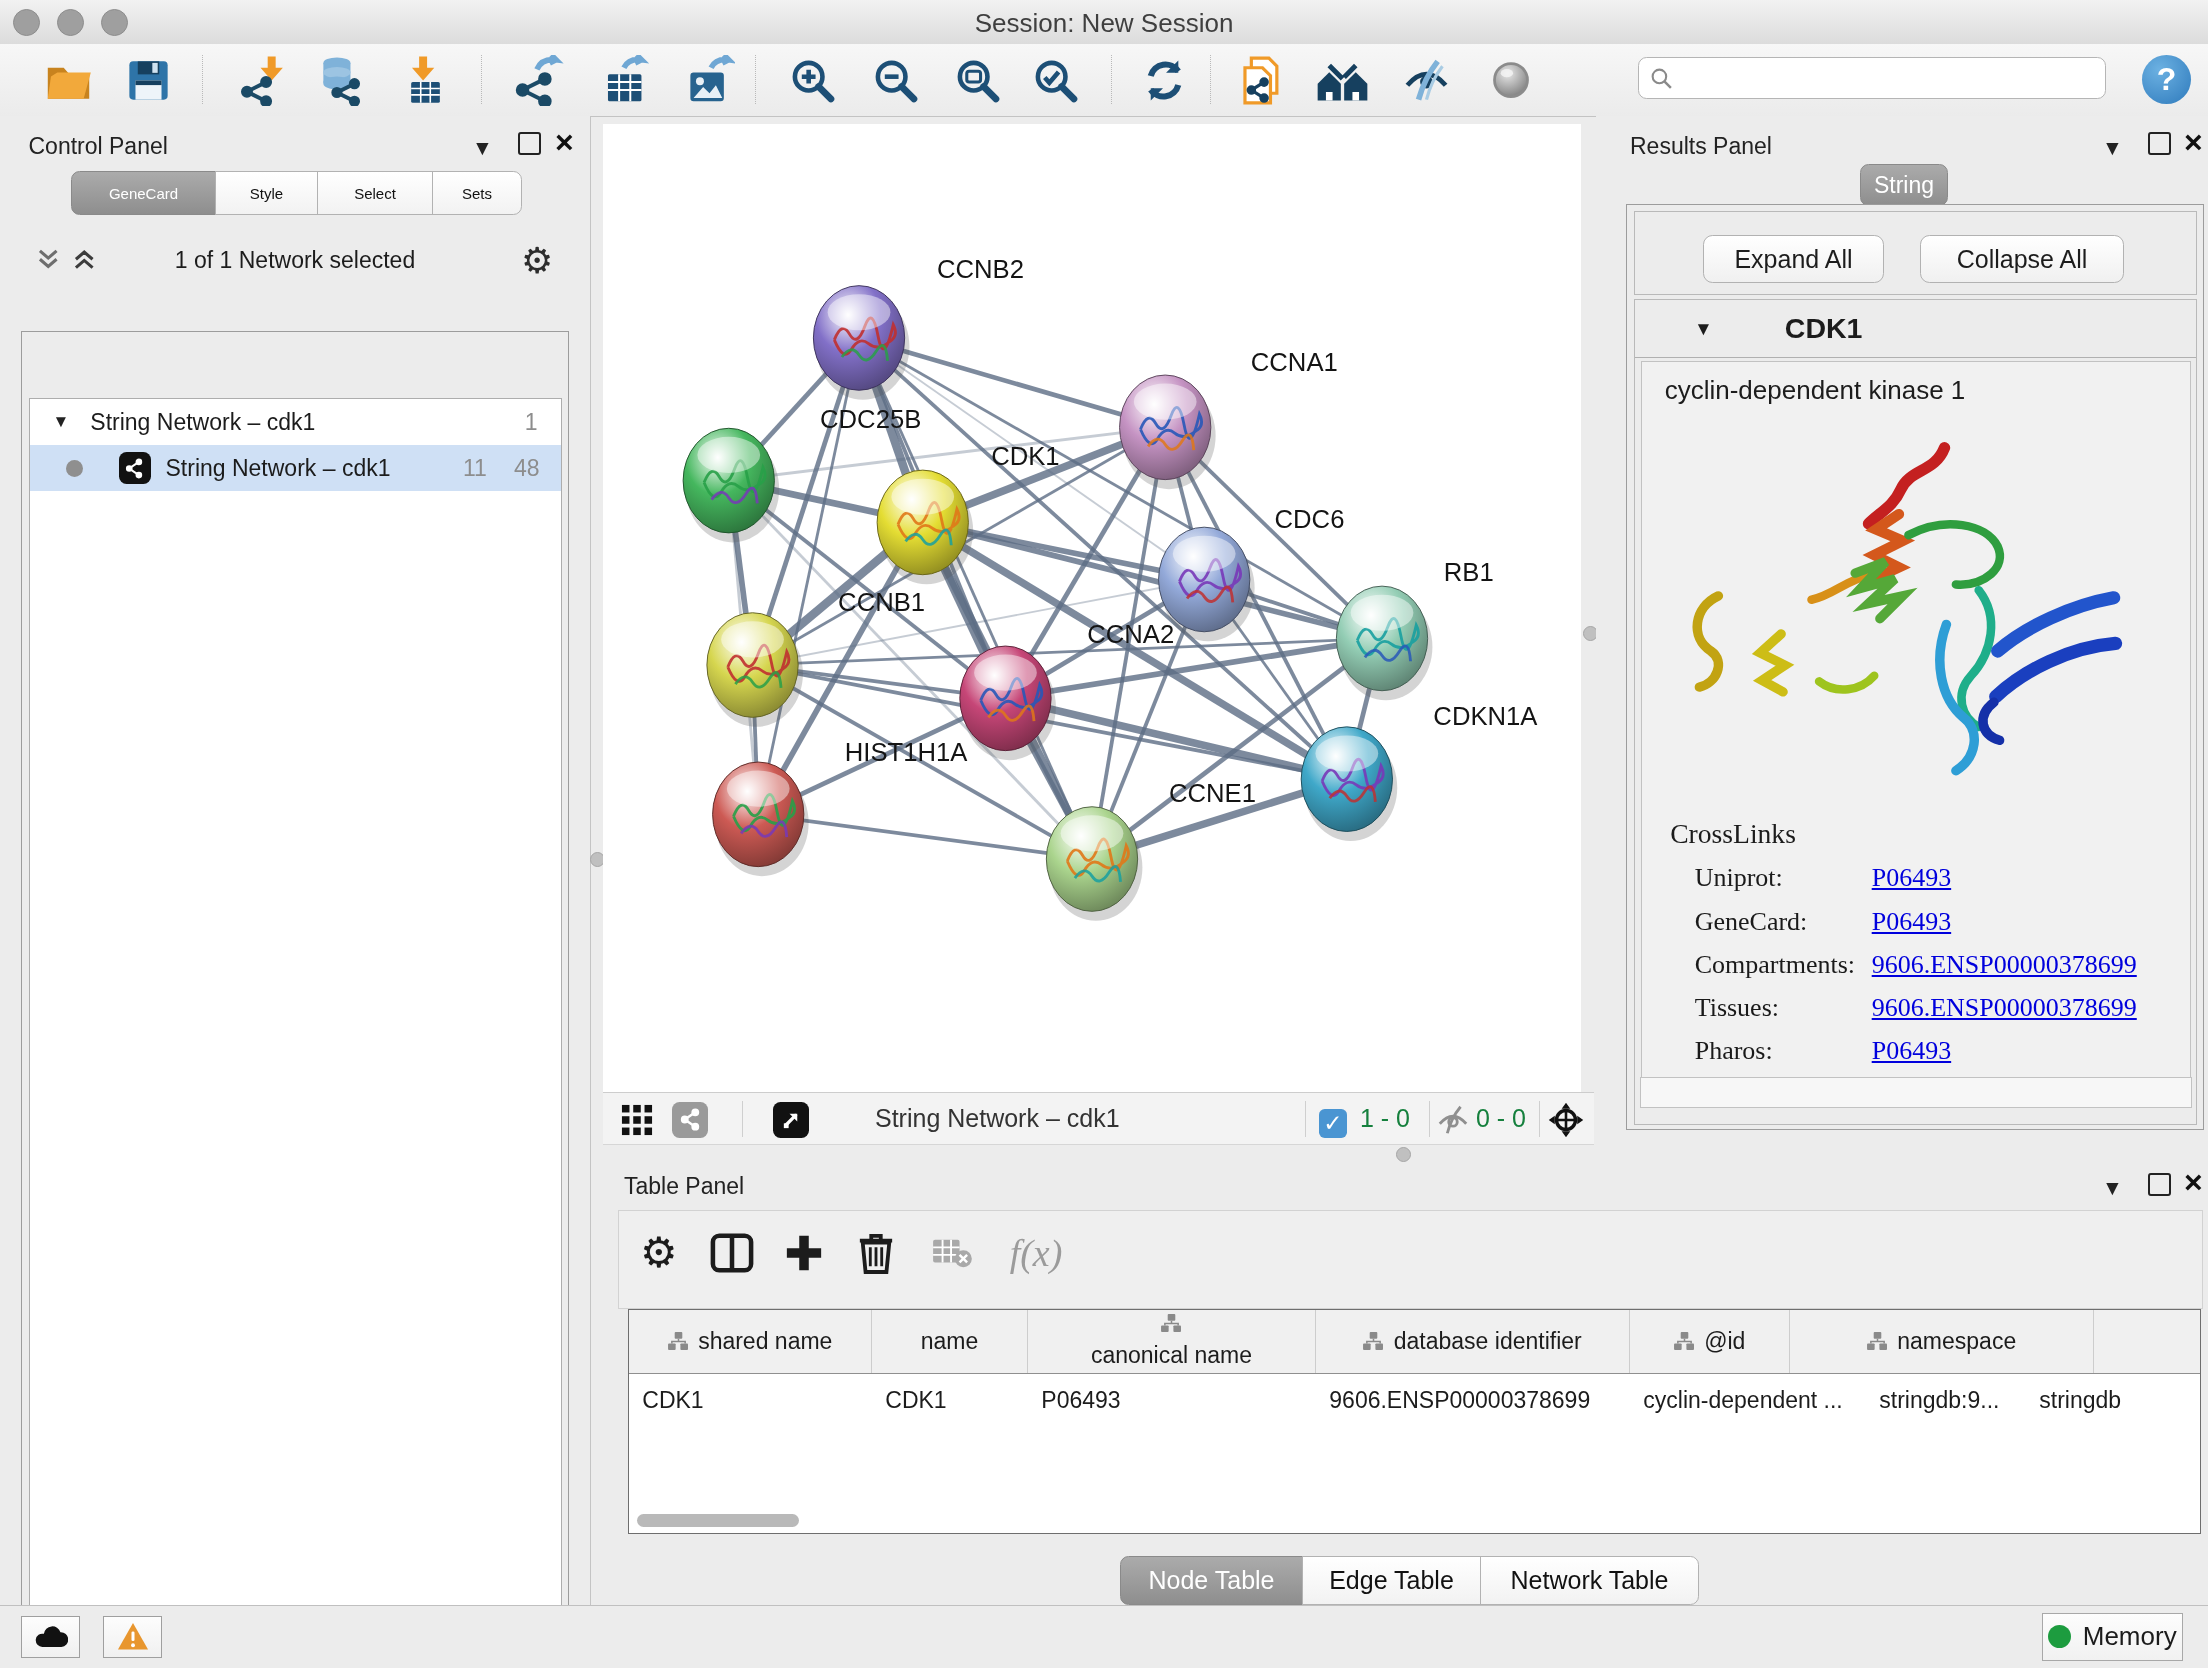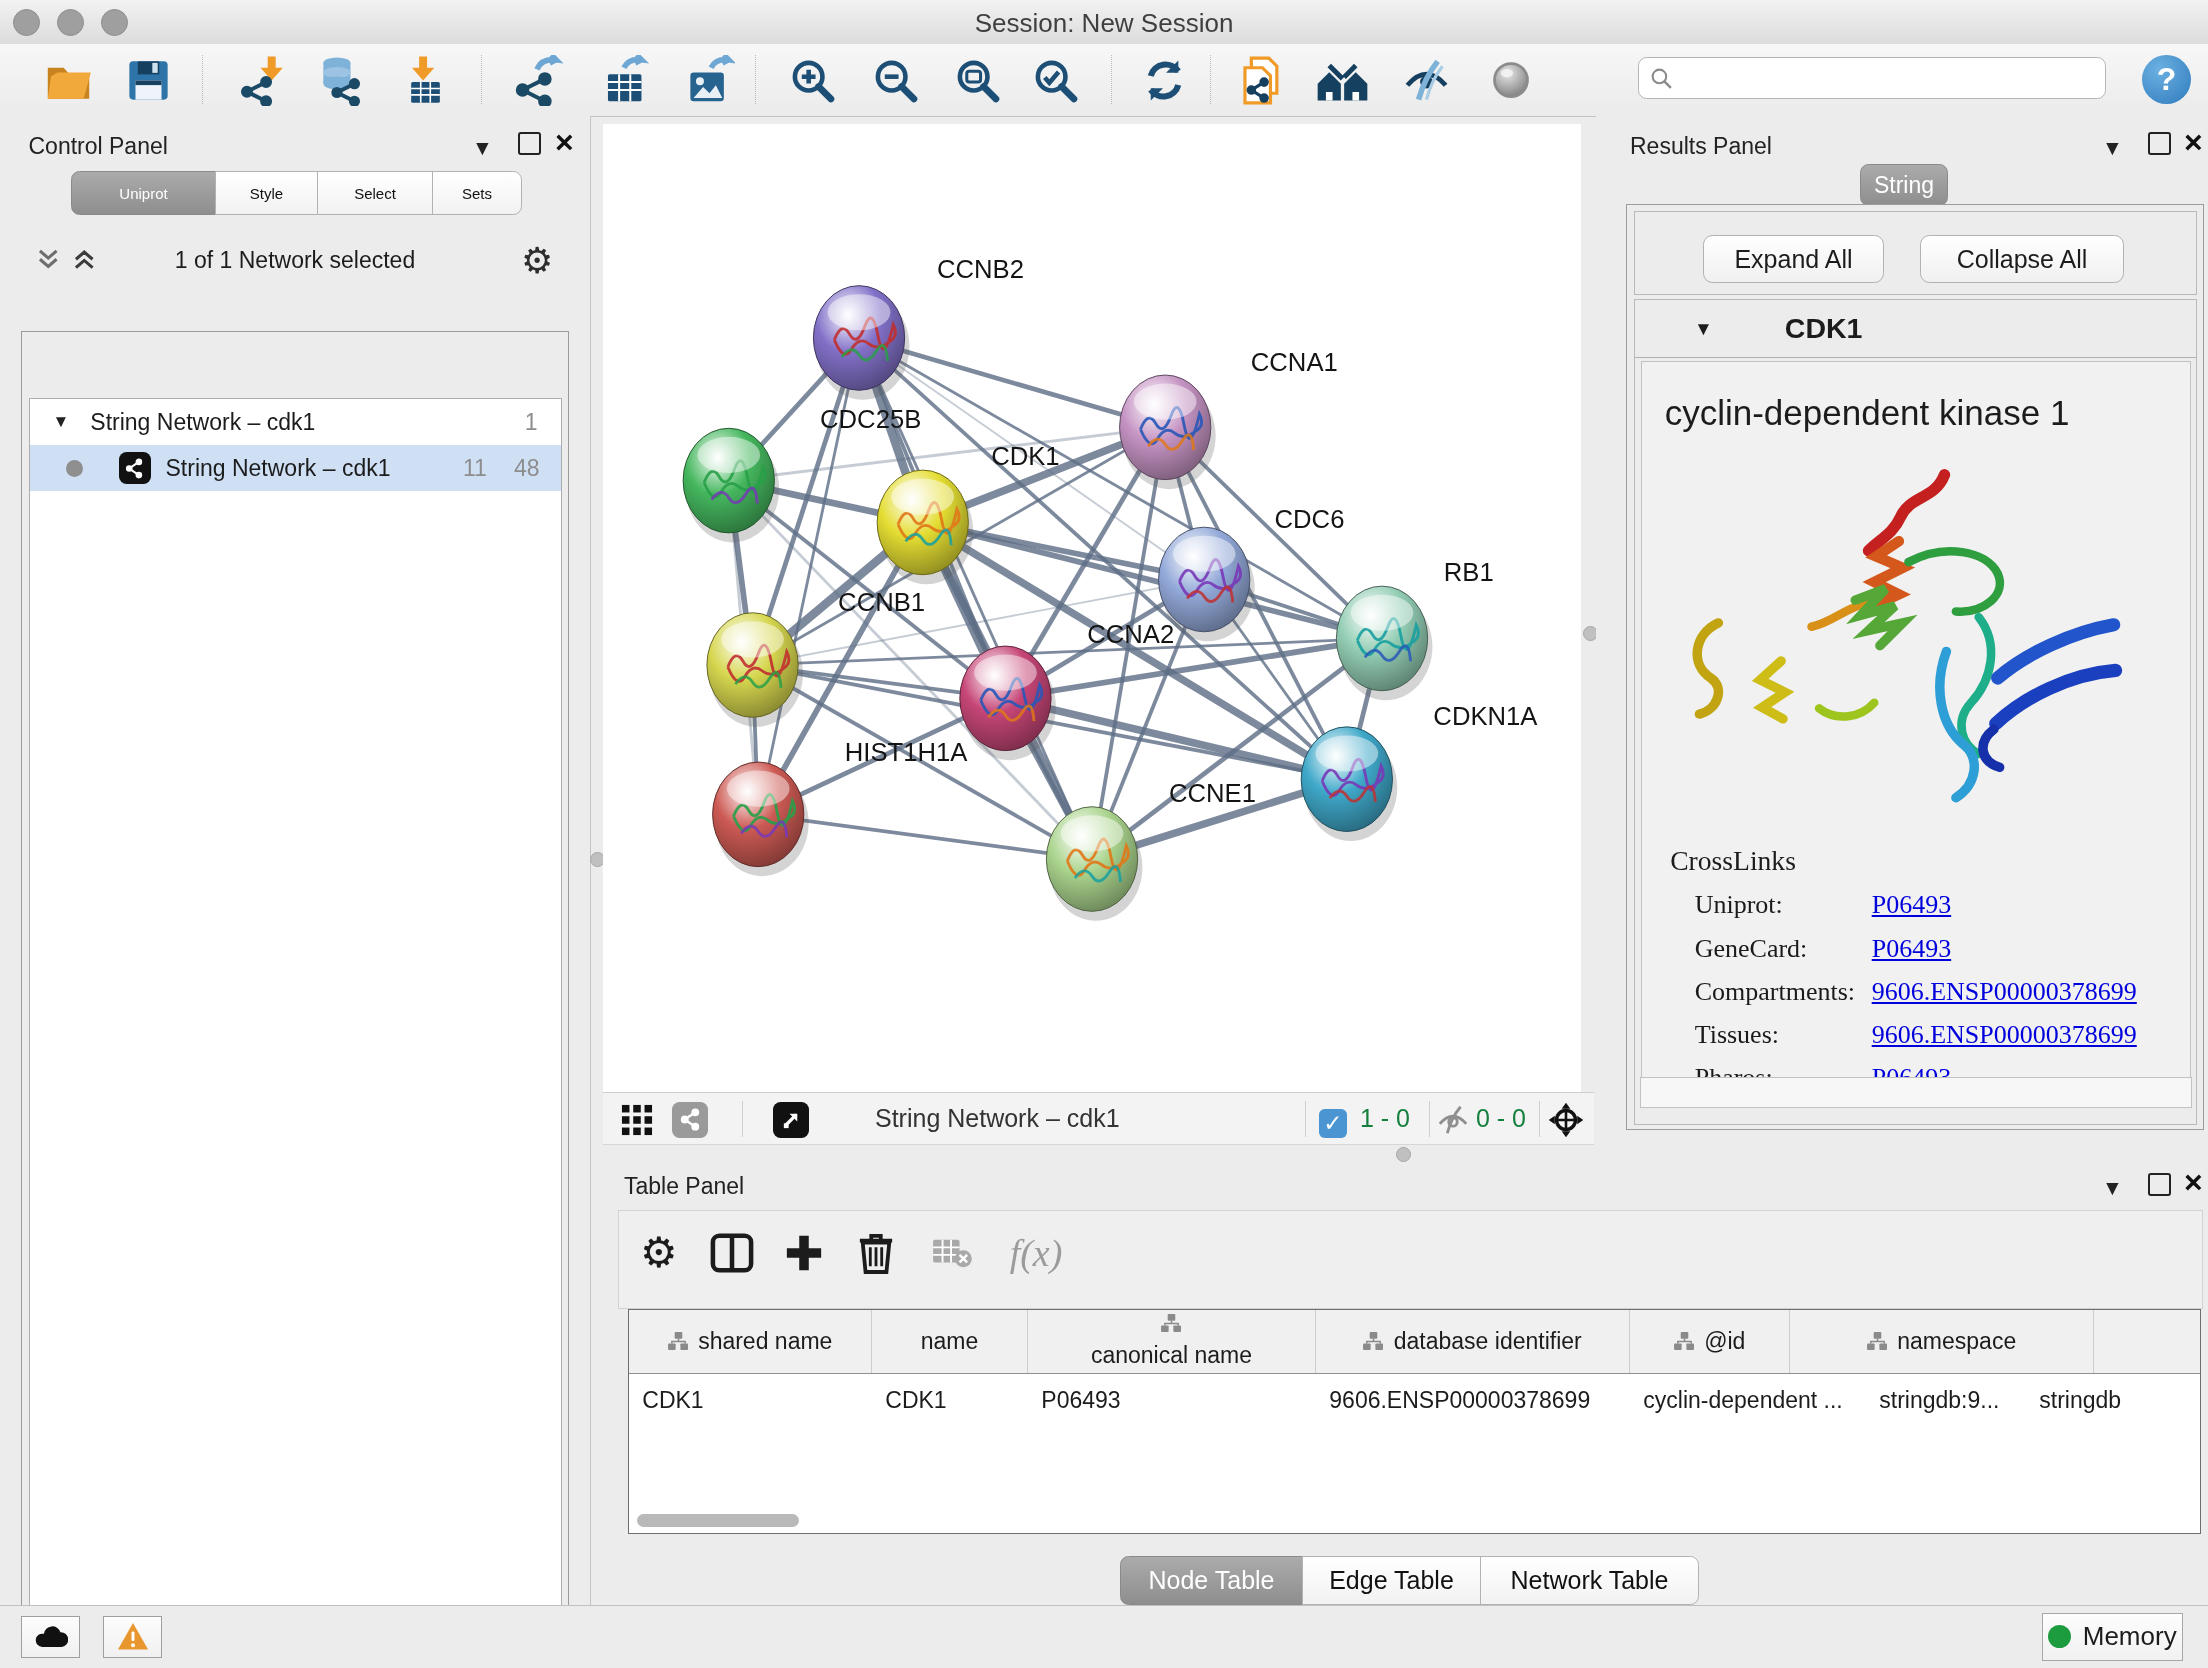--- a/index.html
+++ b/index.html
@@ -272,21 +272,21 @@
 
 <div class="abs" style="left:0;top:116px;width:590px;height:1489px;background:#ececec;border-right:1px solid #c4c4c4">
   <div class="abs phdr" style="left:28.5px;top:17px">Control Panel</div>
   <div class="abs pico" style="left:472px;top:21px">▼</div>
   <span class="abs sqico" style="left:518px;top:16px"></span>
   <div class="abs xico" style="left:555px;top:17px">×</div>
 
   <div class="abs cpbox"></div>
 
   <div class="abs seg" style="left:71px;top:55px;height:44px">
-    <div class="tab sel" style="width:143px" style2="">Uniprot</div>
+    <div class="tab sel" style="width:143px" style2="">GeneCard</div>
     <div class="tab" style="width:101px">Style</div>
     <div class="tab" style="width:114px">Select</div>
     <div class="tab" style="width:88px">Sets</div>
   </div>
 
   <div class="abs" style="left:34px;top:129px">
     <svg width="28.5" height="28.5" viewBox="0 0 24 24">
         <path d="M5 5 l7 6 7 -6 M5 12 l7 6 7 -6" stroke="#6e6e6e" stroke-width="2.6" fill="none"></path>
       </svg></div>
   <div class="abs" style="left:70px;top:129px">
@@ -577,21 +577,21 @@
 <div class="abs rbtnrow">
   <div class="rbtn" style="left:68px;width:179px">Expand All</div>
   <div class="rbtn" style="left:285px;width:202px">Collapse All</div>
 </div>
 <div class="abs rsect">
   <div class="rshdr">
     <span style="margin-left:59px;font-size:19px">▼</span>
     <span style="margin-left:72px;font-size:28.5px;font-weight:bold">CDK1</span>
   </div>
   <div class="rcontent">
-    <div style="margin:31px 0 0 23px;font-size:35px">cyclin-dependent kinase 1</div>
+    <div style="margin:13px 0 0 23px;font-size:26px">cyclin-dependent kinase 1</div>
 
     <svg width="514" height="380" viewBox="0 0 540 400" style="display:block;margin:17px auto 0">
       <g fill="none" stroke-linecap="round">
         <path d="M300 26 c-10 26 -36 22 -46 44 c-8 18 -22 24 -34 36" stroke="#c42020" stroke-width="12"></path>
         <path d="M252 96 l-24 16 l28 12 l-30 15 l26 13 l-28 13" stroke="#d4581c" stroke-width="11"></path>
         <path d="M222 160 c-24 4 -40 22 -62 26" stroke="#d89018" stroke-width="9"></path>
         <path d="M62 182 c-26 12 -30 44 -8 58 c16 11 6 34 -12 38" stroke="#c2a312" stroke-width="10"></path>
         <path d="M128 222 l-22 20 l26 13 l-24 16 l22 12" stroke="#cdbd16" stroke-width="10"></path>
         <path d="M168 272 c18 14 44 10 58 -6" stroke="#9ec41e" stroke-width="9"></path>
         <path d="M206 158 l32 -12 l-26 28 l36 -10 l-28 26 l36 -8 l-24 24" stroke="#55a838" stroke-width="10"></path>

